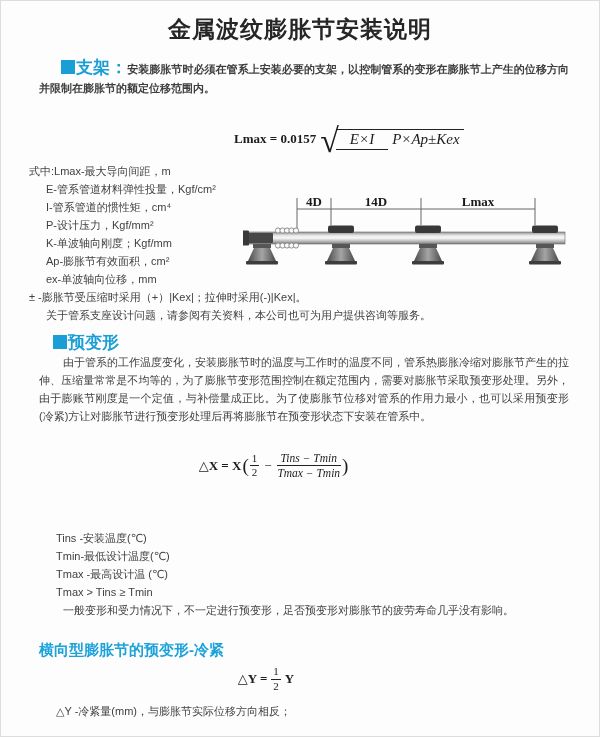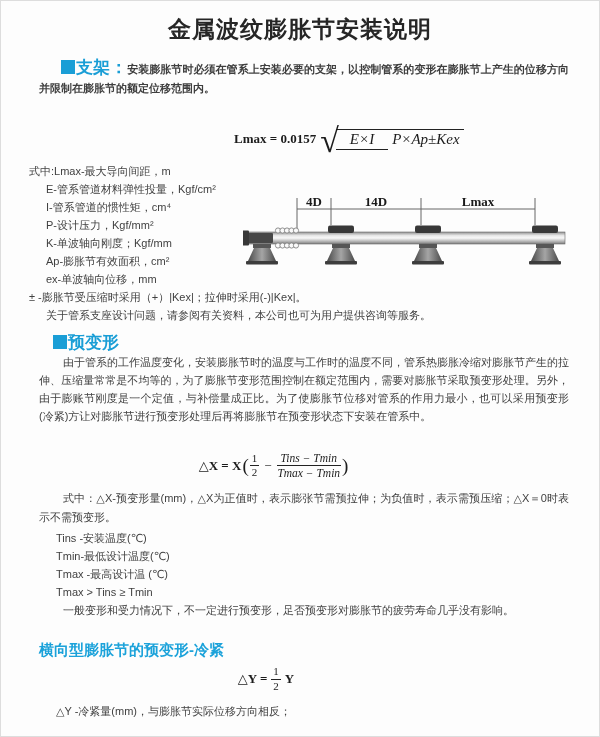--- a/index.html
+++ b/index.html
@@ -176,21 +176,20 @@
       <span>2</span>
     </span>
     <span class="minus">−</span>
     <span class="sfrac it">
       <span class="n">Tins − Tmin</span>
       <span>Tmax − Tmin</span>
     </span>
     <span class="paren">)</span>
   </div>
 
-  <div class="abs p-axial-exp body-text">式中：△X-预变形量(mm)，△X为正值时，表示膨张节需预拉伸；为负值时，表示需预压缩；△X＝0时表示不需预变形。</div>
 
   <div class="abs list-axial">
     <div class="ind">Tins -安装温度(℃)</div>
     <div class="ind">Tmin-最低设计温度(℃)</div>
     <div class="ind">Tmax -最高设计温 (℃)</div>
     <div class="ind">Tmax &gt; Tins ≥ Tmin</div>
     <div class="gen">一般变形和受力情况下，不一定进行预变形，足否预变形对膨胀节的疲劳寿命几乎没有影响。</div>
   </div>
 
   <div class="abs h-lateral sub-head">横向型膨胀节的预变形-冷紧</div>

